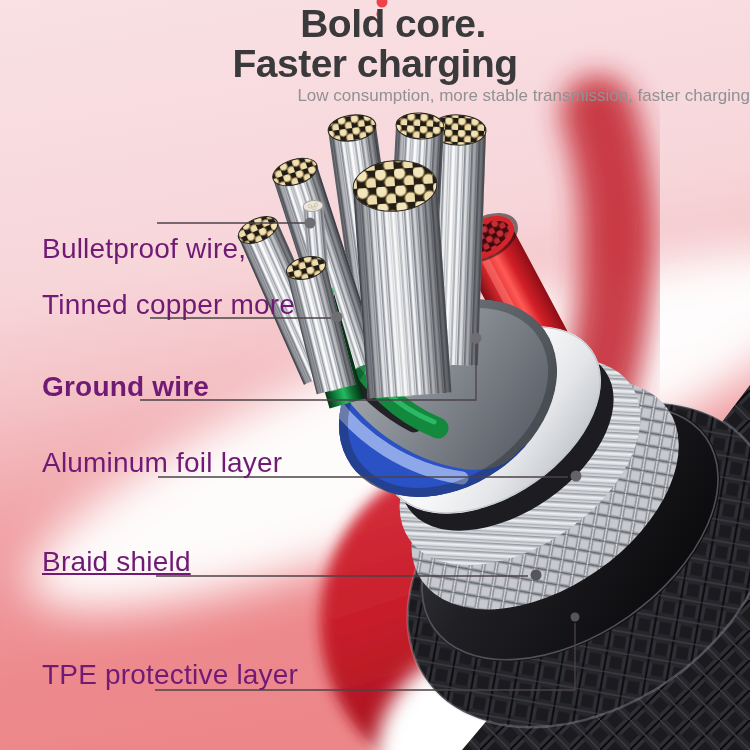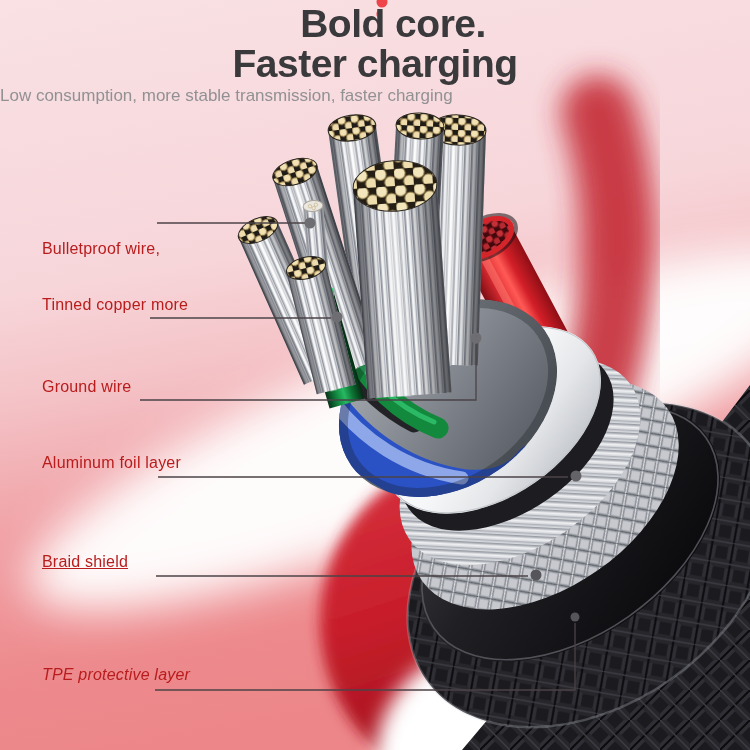--- a/index.html
+++ b/index.html
@@ -10,32 +10,32 @@
   }
   #scene{position:absolute;left:0;top:0;width:750px;height:750px;display:block;}
   .txt{position:absolute;white-space:nowrap;}
   .title-line{
     left:0;right:0;text-align:center;
     font-size:39px;font-weight:bold;color:#3a393b;letter-spacing:-0.5px;line-height:1;
   }
   #title1{top:4px;padding-left:36px;}
   #title2{top:44px;}
   #subtitle{
-    left:0;right:0;top:86px;text-align:left;
+    left:0;right:0;top:86px;text-align:right;
     font-size:17px;color:#919194;letter-spacing:0px;
   }
   .callout{
-    left:42px;font-size:16px;color:#b91c1c;line-height:33px;letter-spacing:0.2px;
+    left:42px;font-size:28px;color:#701a75;line-height:33px;letter-spacing:0.2px;
   }
   #cl-bulletproof{top:199px;white-space:pre-line;}
   #cl-tinned{top:288px;}
-  #cl-ground{top:370px;}
+  #cl-ground{top:370px;font-weight:bold;}
   #cl-aluminum{top:446px;}
   #cl-braid{top:545px;text-decoration:underline;}
-  #cl-tpe{top:658px;font-style:italic;}
+  #cl-tpe{top:658px;}
 </style>
 </head>
 <body>
 
 <svg id="scene" viewBox="0 0 750 750" xmlns="http://www.w3.org/2000/svg">
   <defs>
     <linearGradient id="gBg" x1="0" y1="0" x2="0.18" y2="1">
       <stop offset="0" stop-color="#f9e1e4"></stop>
         <stop offset="0.38" stop-color="#f7d6da"></stop>
       <stop offset="0.52" stop-color="#f4c3c7"></stop>

